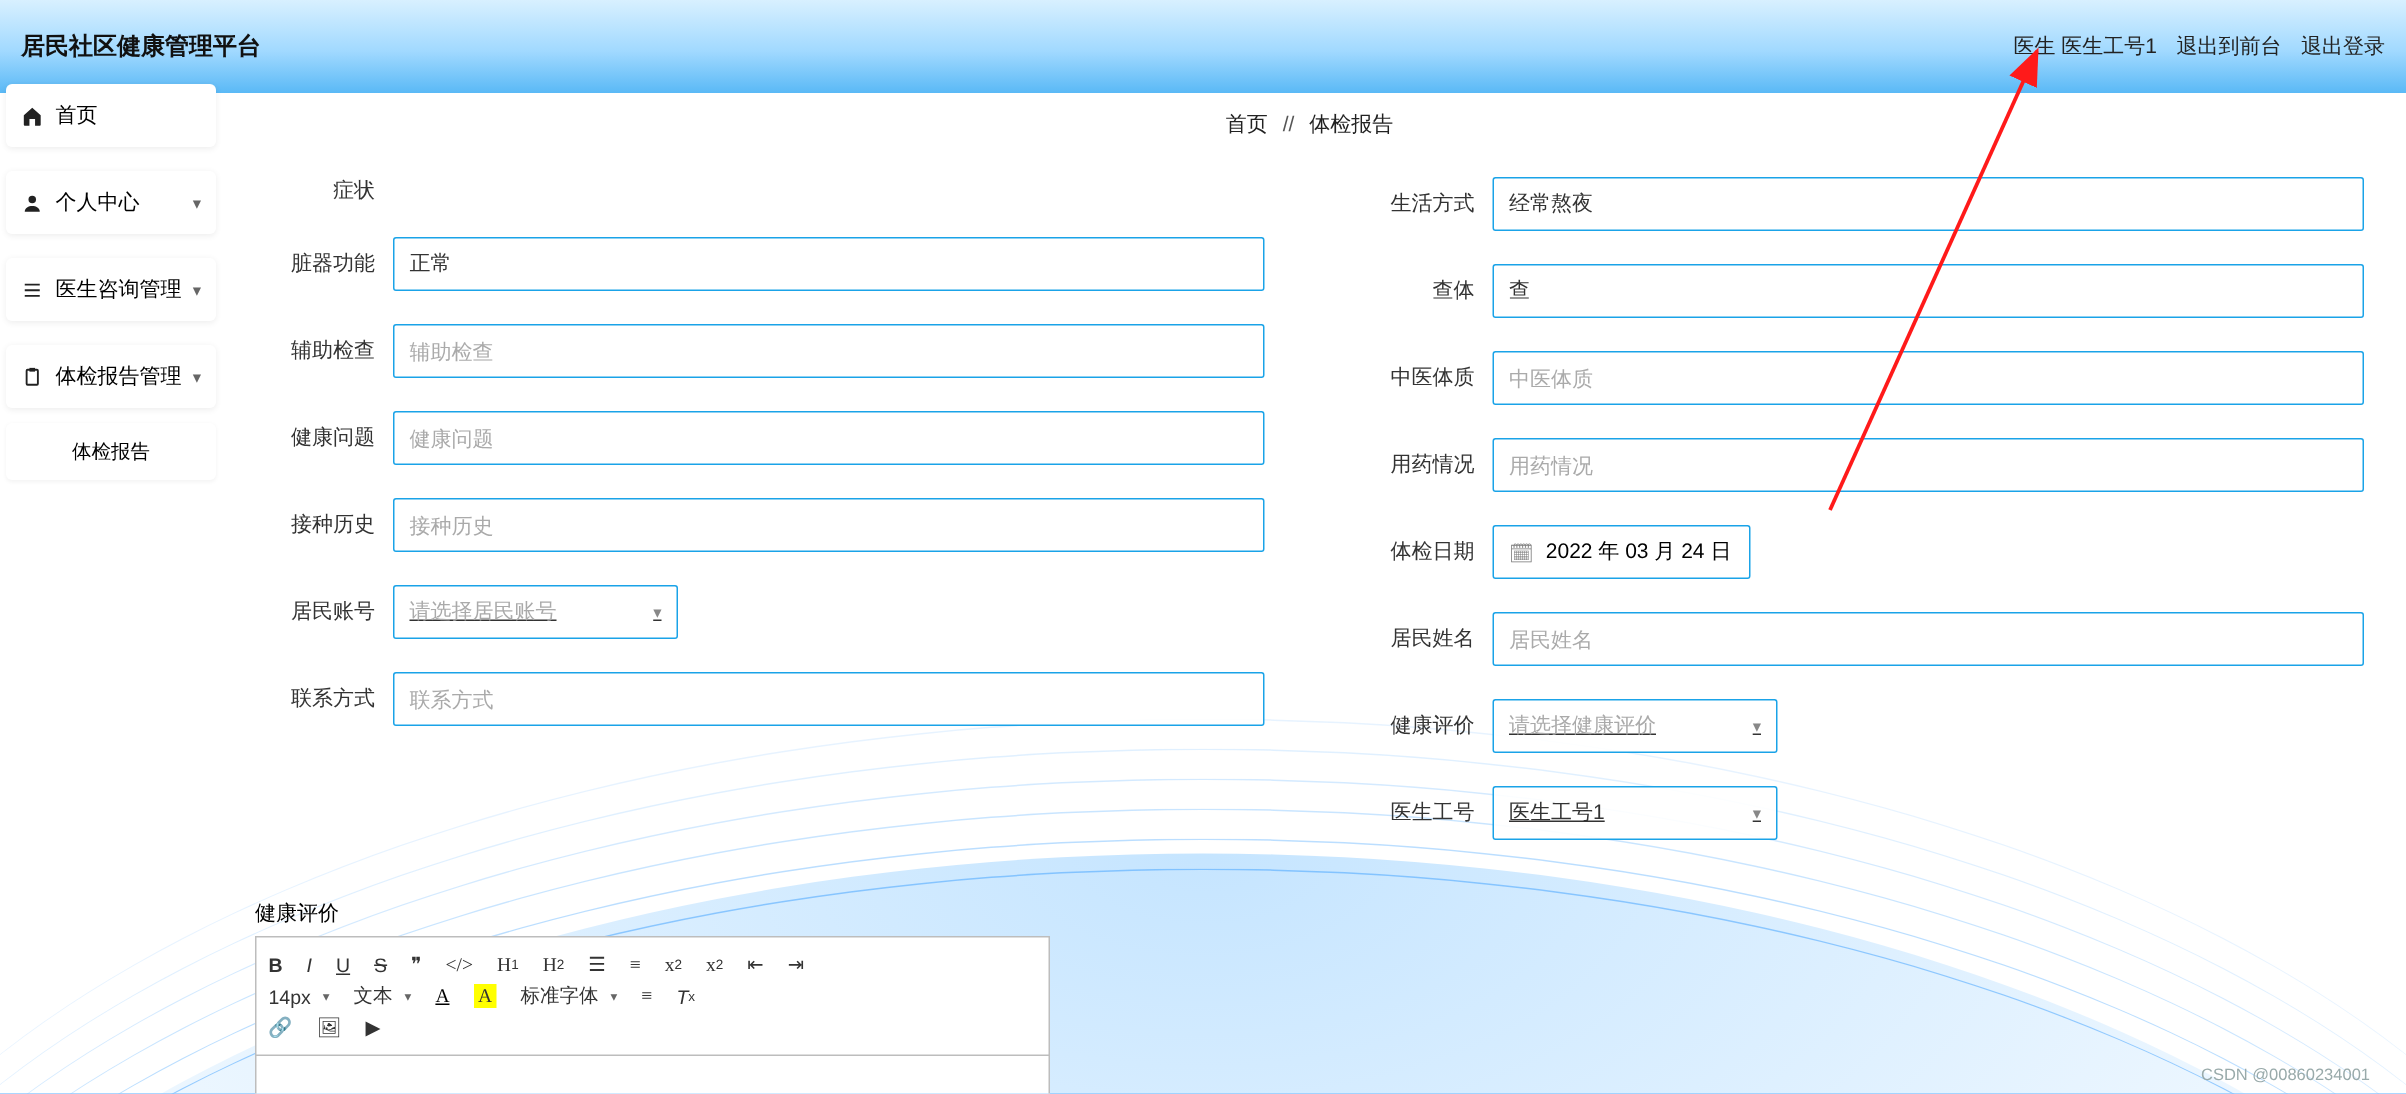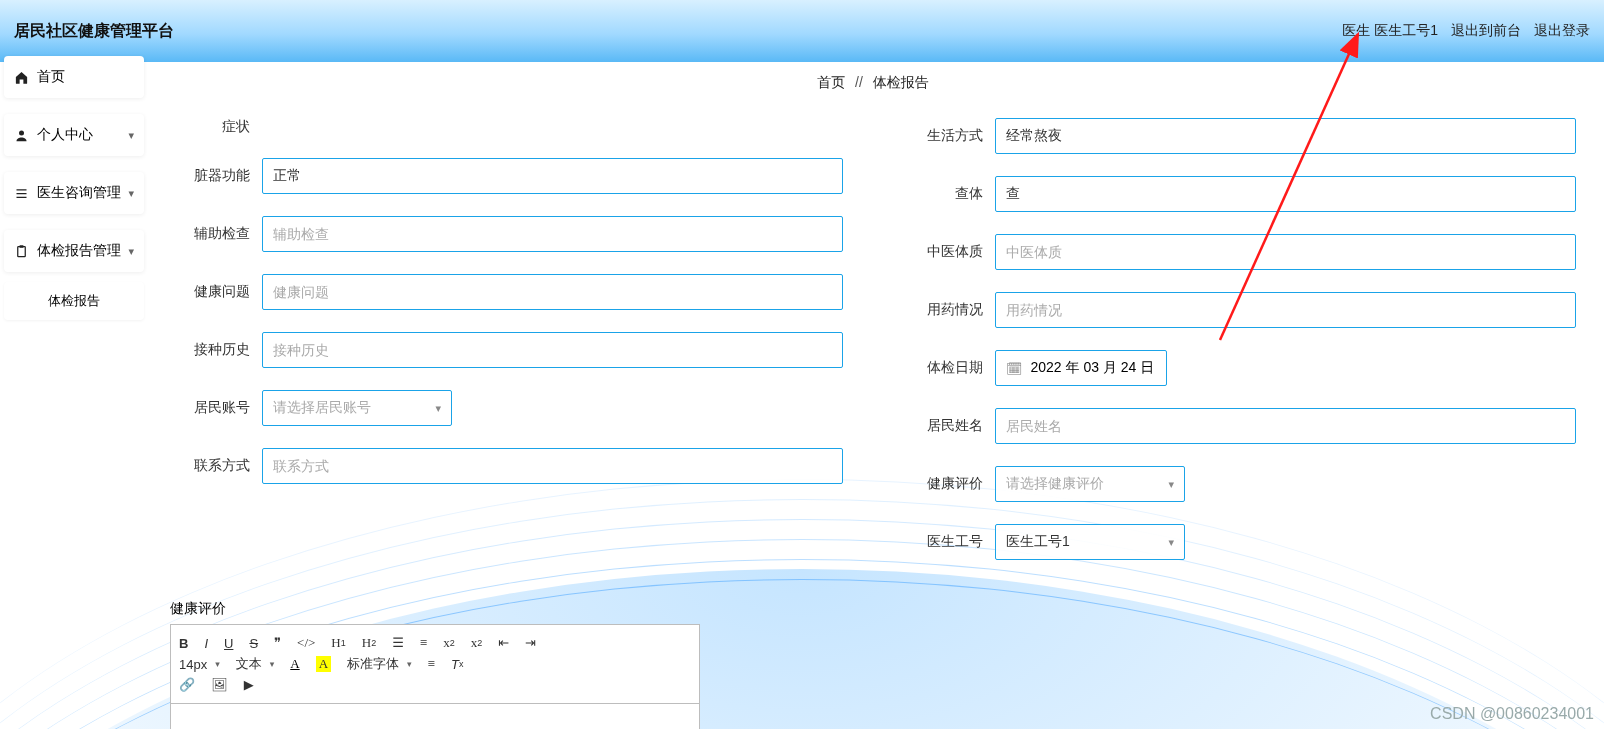--- a/index.html
+++ b/index.html
@@ -37,40 +37,40 @@
 .main { position: absolute; left: 160px; right: 0; top: 46px; bottom: 0; z-index: 1; padding: 20px 28px 0 10px; }
 .breadcrumb { text-align: center; font-size: 14px; color: #222; margin: 8px 0 26px 0; }
 .breadcrumb .sep { margin: 0 6px; color: #555; }
 
 .form-cols { display: flex; gap: 60px; }
 .col { flex: 1; }
 .form-row { display: flex; align-items: center; margin-bottom: 22px; }
 .form-row label { width: 80px; text-align: right; font-size: 14px; color: #333; margin-right: 12px; flex-shrink: 0; }
 .form-row .control { flex: 1; }
 input[type=text], .select { width: 100%; height: 36px; border: 1px solid #1aa3e8; border-radius: 2px; padding: 0 10px; font-size: 14px; color: #333; background: rgba(255,255,255,0.9); }
-.select.small, input.small { width: 190px; flex: none; }
+.select.small, input.small { width: 190px; flex: none; text-decoration: underline; }
 .select { display: flex; align-items: center; justify-content: space-between; cursor: pointer; }
 .select .sval.placeholder, input::placeholder { color: #aaa; }
 .select .caret { font-size: 11px; color: #888; }
 .date-ctl { display: inline-flex; align-items: center; height: 36px; border: 1px solid #1aa3e8; border-radius: 2px; padding: 0 12px 0 10px; font-size: 14px; gap: 8px; background: rgba(255,255,255,0.95); }
 .date-ctl .cal { font-size: 13px; color: #777; }
 
 
 .editor-area { margin-top: 18px; }
 .editor-area .lab { font-size: 14px; margin-bottom: 6px; }
 .toolbar { border: 1px solid #bdbdbd; background: #fff; padding: 6px 8px; width: 530px; }
 .tl-row { display: flex; align-items: center; gap: 16px; margin: 4px 0; color: #333; font-size: 13px; }
 .tl-row .btn { cursor: pointer; display: inline-flex; align-items: center; font-family: Georgia, serif; }
 .tl-row .dd { display: inline-flex; align-items: center; gap: 8px; border: none; cursor: pointer; }
 .tl-row .dd .caret { font-size: 9px; color: #666; }
 .sup { font-size: 9px; vertical-align: super; }
 .sub2 { font-size: 9px; vertical-align: sub; }
 .editor-body { border: 1px solid #bdbdbd; border-top: none; width: 530px; height: 28px; background: #fff; }
 
-.watermark { position: absolute; right: 10px; bottom: 6px; font-size: 16px; color: #9aa; z-index: 3; }
+.watermark { position: absolute; right: 24px; bottom: 6px; font-size: 11px; color: #9aa; z-index: 3; }
 .ic { width: 15px; height: 15px; display: inline-block; }
 </style>
 </head>
 <body>
 
 <div class="header">
   <div class="title">居民社区健康管理平台</div>
   <div class="right">
     <span>医生 医生工号1</span>
     <span>退出到前台</span>

